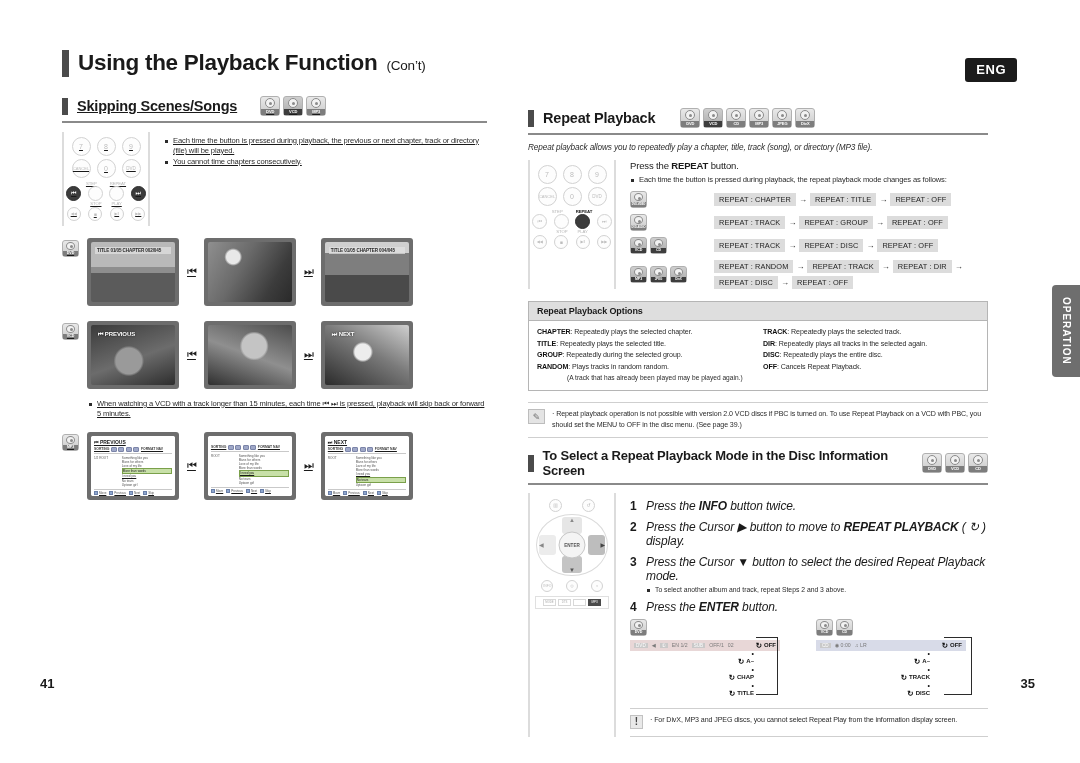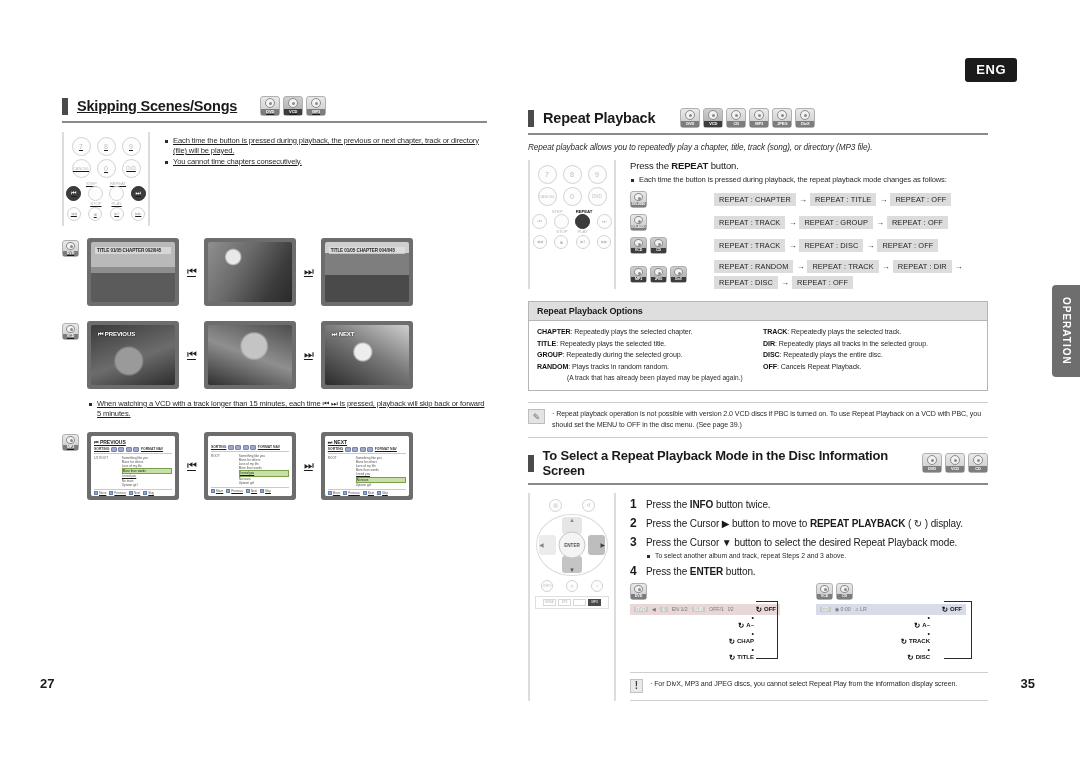--- a/index.html
+++ b/index.html
@@ -190,21 +190,21 @@
   .warn { display:flex; gap:7px; margin-top:9px; align-items:flex-start;
           border-top:1px solid #cfcfcf; border-bottom:1px solid #cfcfcf; padding:6px 0 7px;}
   .warn-ico { width:13px; height:14px; background:#e9e9e9; border:1px solid #c2c2c2;
               display:flex;align-items:center;justify-content:center; flex:none;
               font-size:10px;font-weight:bold;color:#444; }
 
   
   .steps { margin-top: 4px; }
   .step { display: flex; gap: 6px; align-items: baseline; margin-bottom: 5px; }
   .step-n { font-size: 12px; font-weight: bold; width: 10px; flex:none; }
-  .step-t { font-size: 10px; letter-spacing: -0.12px; padding-top:2px; }
+  .step-t { font-size: 12px; letter-spacing: -0.12px; padding-top:2px;font-style:italic; }
   .step-t b { font-weight: bold; }
   .substep { font-size: 6.8px; padding-left: 25px; position:relative; margin:-2px 0 5px; color:#2b2b2b;}
   .substep::before{content:"";position:absolute;left:17px;top:3px;width:3px;height:3px;background:#2b2b2b;}
 
   
   .osd-dia { display:flex; gap: 36px; margin-top: 4px; }
   .osd-block { position: relative; }
   .osd-bar {
     height: 11px; display:flex; align-items:center; gap:4px;
     padding: 0 4px; font-size: 5.2px; color:#7a7a7a;
@@ -234,20 +234,25 @@
 
   
   .pg-l { position:absolute; left:40px; bottom:72px; font-size:13px; font-weight:bold; }
   .pg-r { position:absolute; right:45px; bottom:72px; font-size:13px; font-weight:bold; }
 </style>
 </head>
 <body>
 
 <div class="page">
 
+  <div class="main-title-wrap">
+    <div class="title-bar"></div>
+    <div class="main-title">Using the Playback Function</div>
+    <div class="main-title-sub">(Con’t)</div>
+  </div>
 
   <div class="eng-badge">ENG</div>
 
   <div class="col-left">
 
     <div>
       <div class="sec-head">
         <div class="sec-bar"></div>
         <div class="sec-title">Skipping Scenes/Songs</div>
         <div class="disc-row" style="margin-left:14px;">
@@ -687,21 +692,21 @@
       <div class="opt-body">
         <div class="opt-col">
           <div class="opt-line"><b>CHAPTER</b><span>: Repeatedly plays the selected chapter.</span></div>
           <div class="opt-line"><b>TITLE</b><span>: Repeatedly plays the selected title.</span></div>
           <div class="opt-line"><b>GROUP</b><span>: Repeatedly during the selected group.</span></div>
           <div class="opt-line"><b>RANDOM</b><span>: Plays tracks in random random.</span></div>
           <div class="opt-sub">(A track that has already been played may be played again.)</div>
         </div>
         <div class="opt-col">
           <div class="opt-line"><b>TRACK</b><span>: Repeatedly plays the selected track.</span></div>
-          <div class="opt-line"><b>DIR</b><span>: Repeatedly plays all tracks in the selected group.</span></div>
+          <div class="opt-line"><b>DIR</b><span>: Repeatedly plays all tracks in the selected again.</span></div>
           <div class="opt-line"><b>DISC</b><span>: Repeatedly plays the entire disc.</span></div>
           <div class="opt-line"><b>OFF</b><span>: Cancels Repeat Playback.</span></div>
         </div>
       </div>
     </div>
 
     <div class="note">
       <div class="note-ico">✎</div>
       <div class="note-txt">Repeat playback operation is not possible with version 2.0 VCD discs if PBC is turned on. To use Repeat Playback on a VCD with PBC, you should set the MENU to OFF in the disc menu. (See page 39.)</div>
     </div>
@@ -868,16 +873,16 @@
           <div class="note-txt">For DivX, MP3 and JPEG discs, you cannot select Repeat Play from the information display screen.</div>
         </div>
       </div>
     </div>
   </div>
 
   <div class="op-tab">
     <span>OPERATION</span>
   </div>
 
-  <div class="pg-l">27</div>
+  <div class="pg-l">41</div>
   <div class="pg-r">35</div>
 
 </div>
 
 </body></html>

